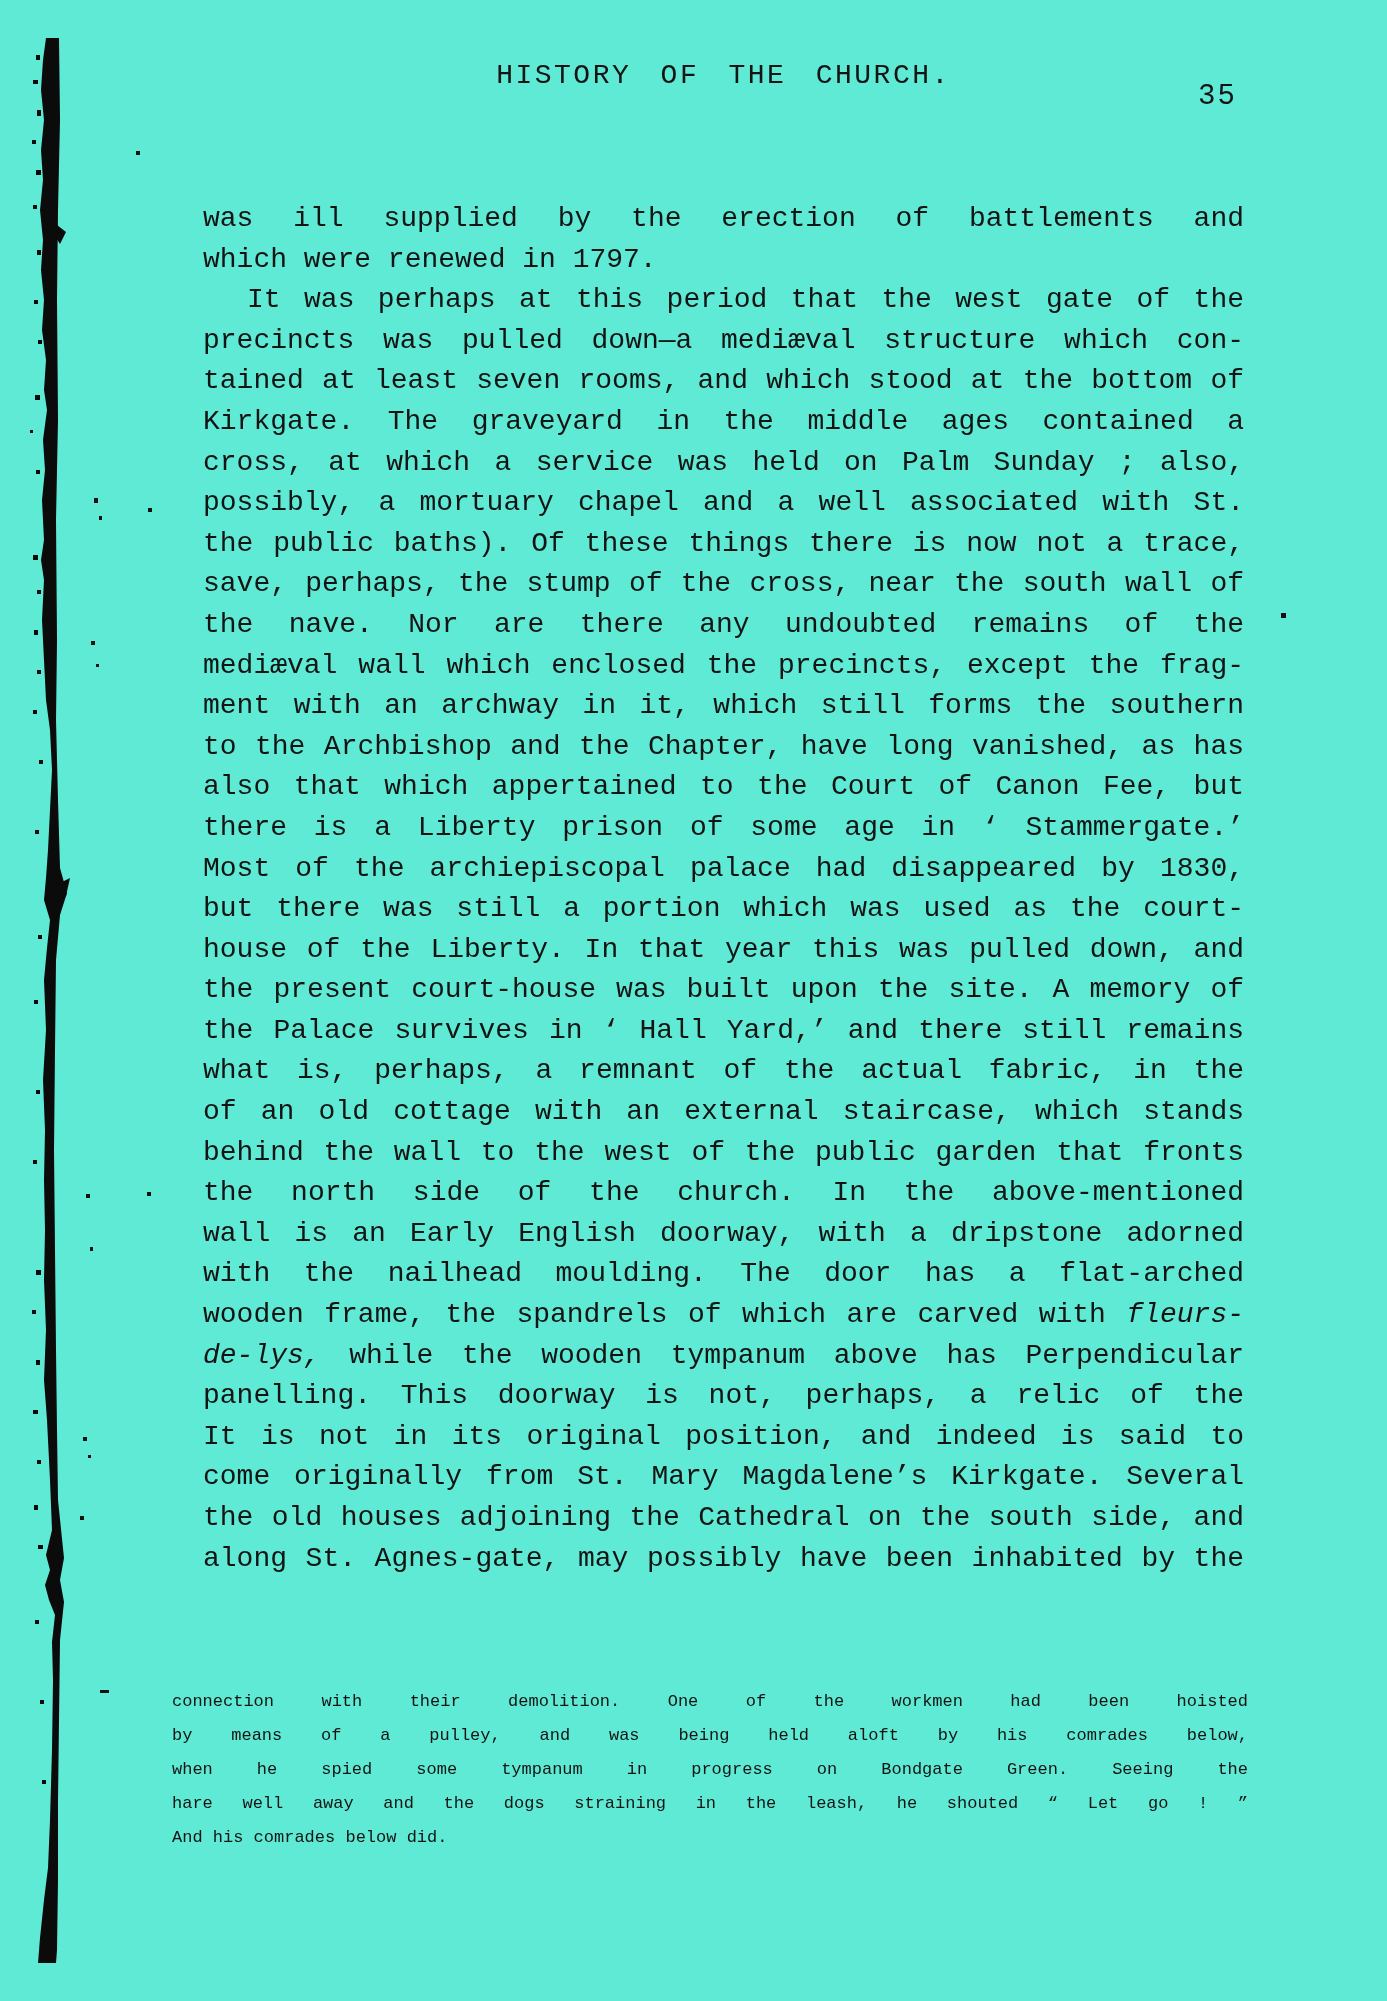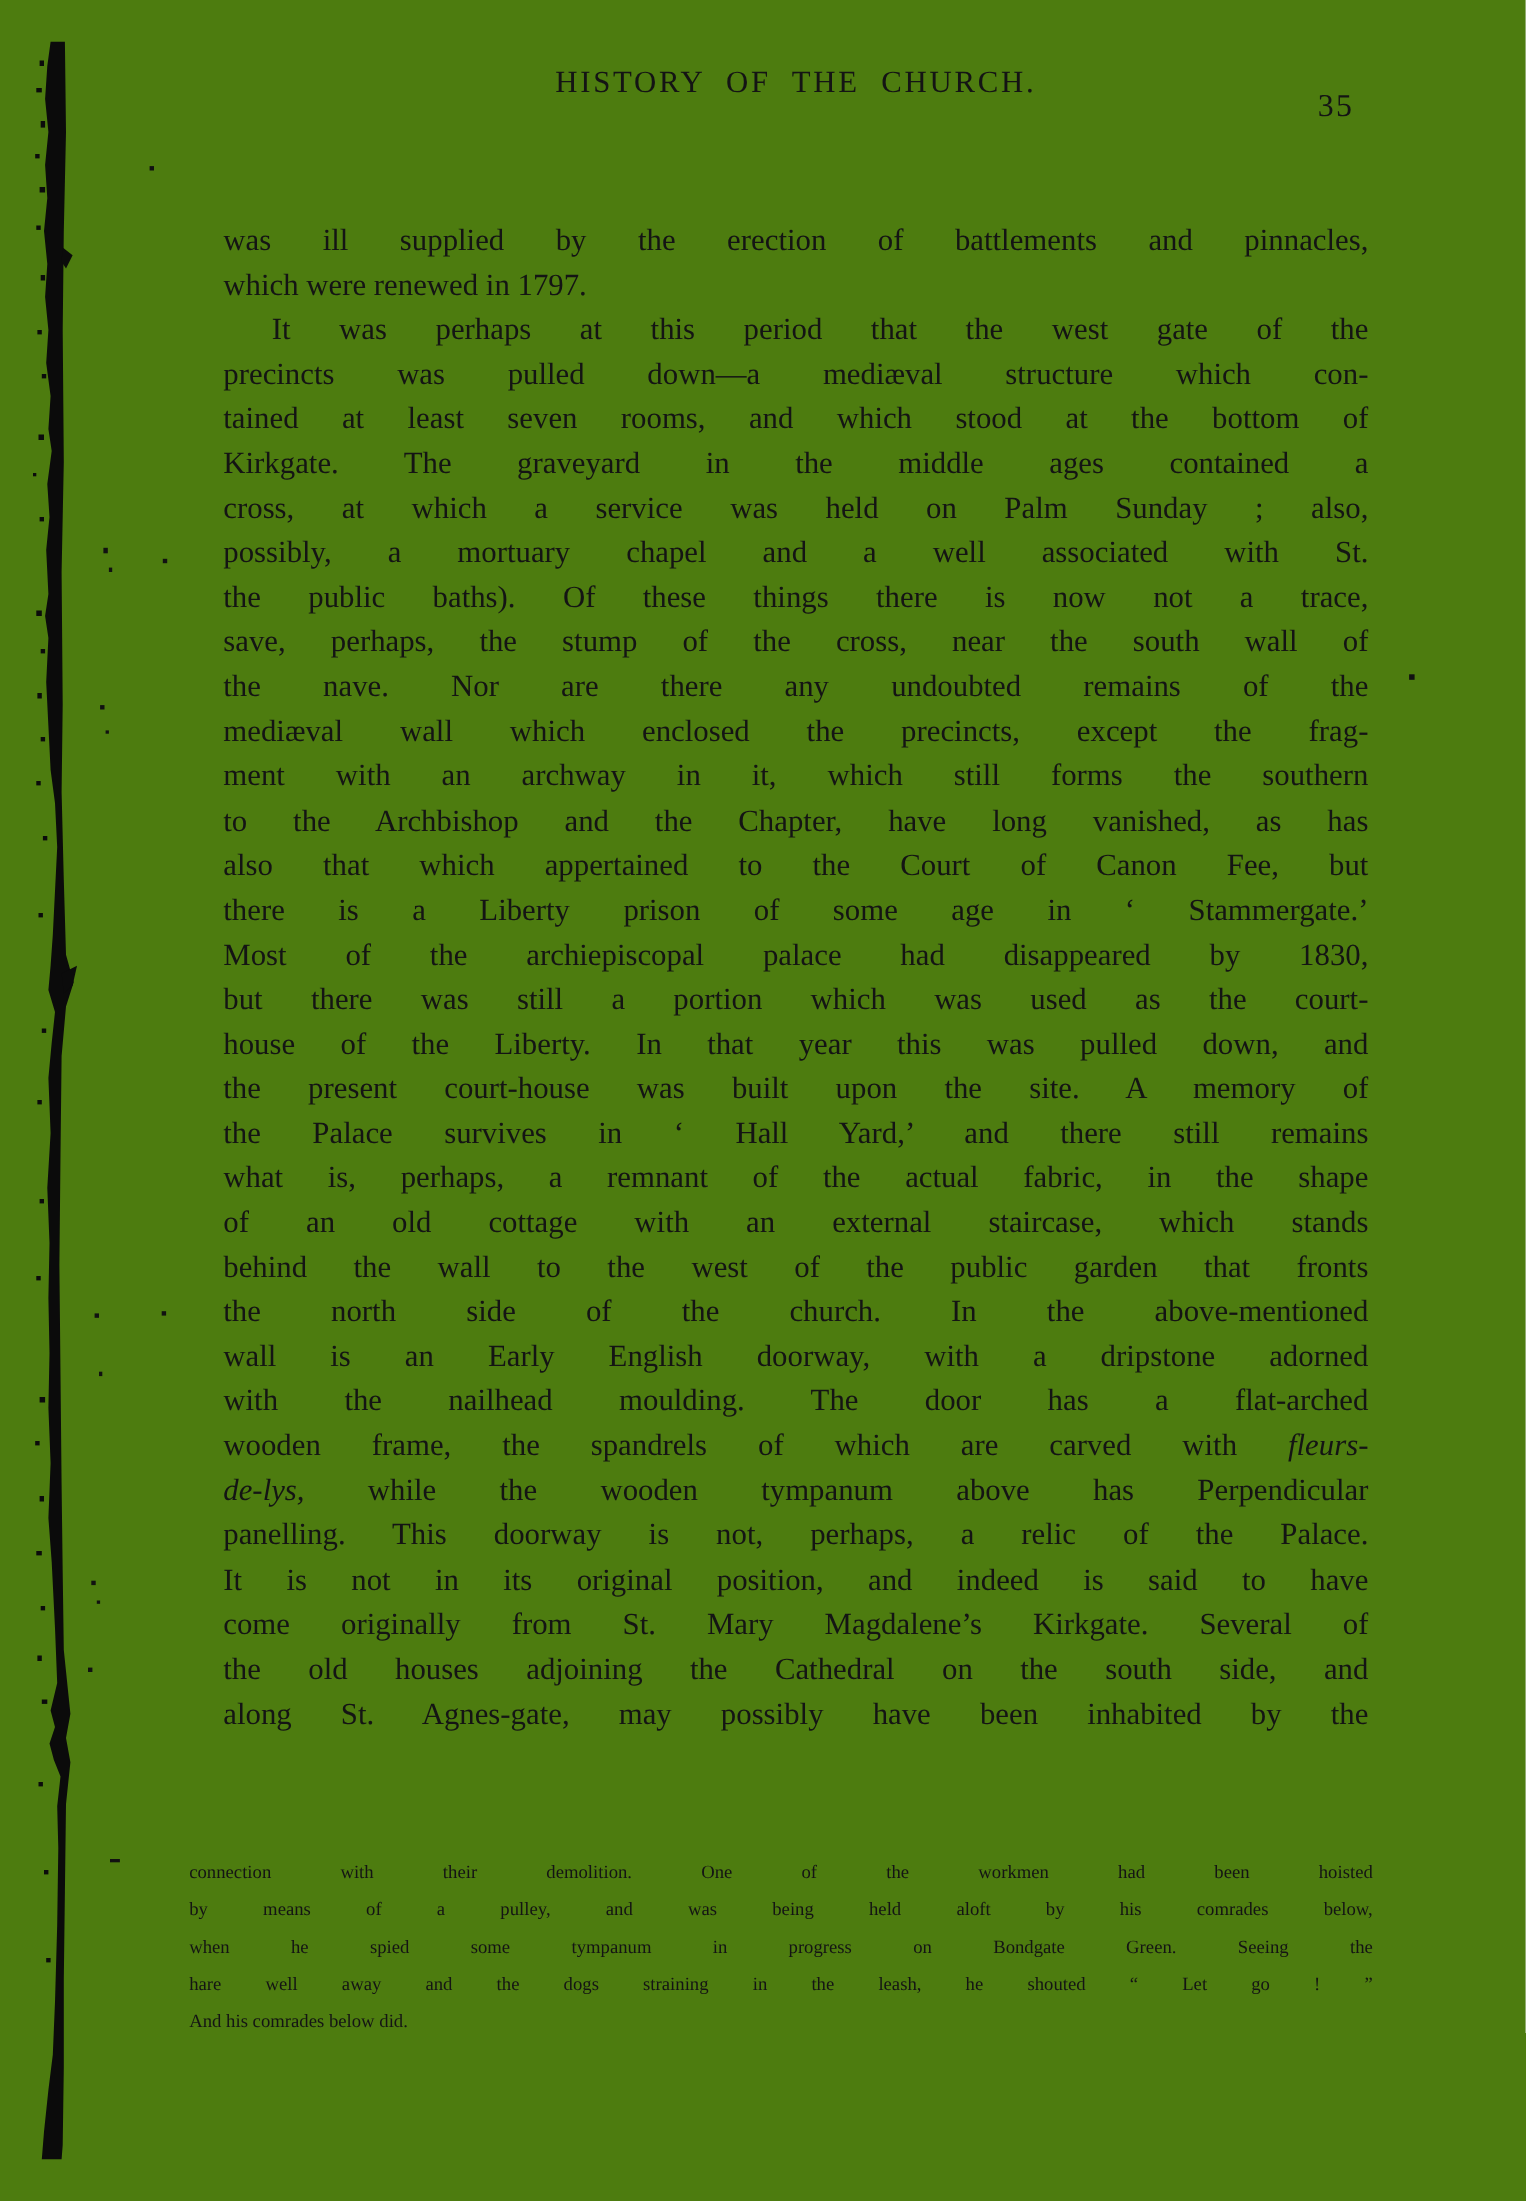--- a/index.html
+++ b/index.html
@@ -4,23 +4,23 @@
 <style>
   html, body {
     margin: 0;
     padding: 0;
     background: #e8e8e8;
   }
   #page {
     position: relative;
     width: 1387px;
     height: 2001px;
-    background: #4d7c0f;
+    background: #5eead4;
     overflow: hidden;
-    font-family: Liberation Serif, serif;
+    font-family: Liberation Mono, monospace;
     color: #141414;
   }
   #scan-artifacts {
     position: absolute;
     left: 0; top: 0;
     width: 1387px; height: 2001px;
     pointer-events: none;
   }
   .running-header {
     position: absolute;

